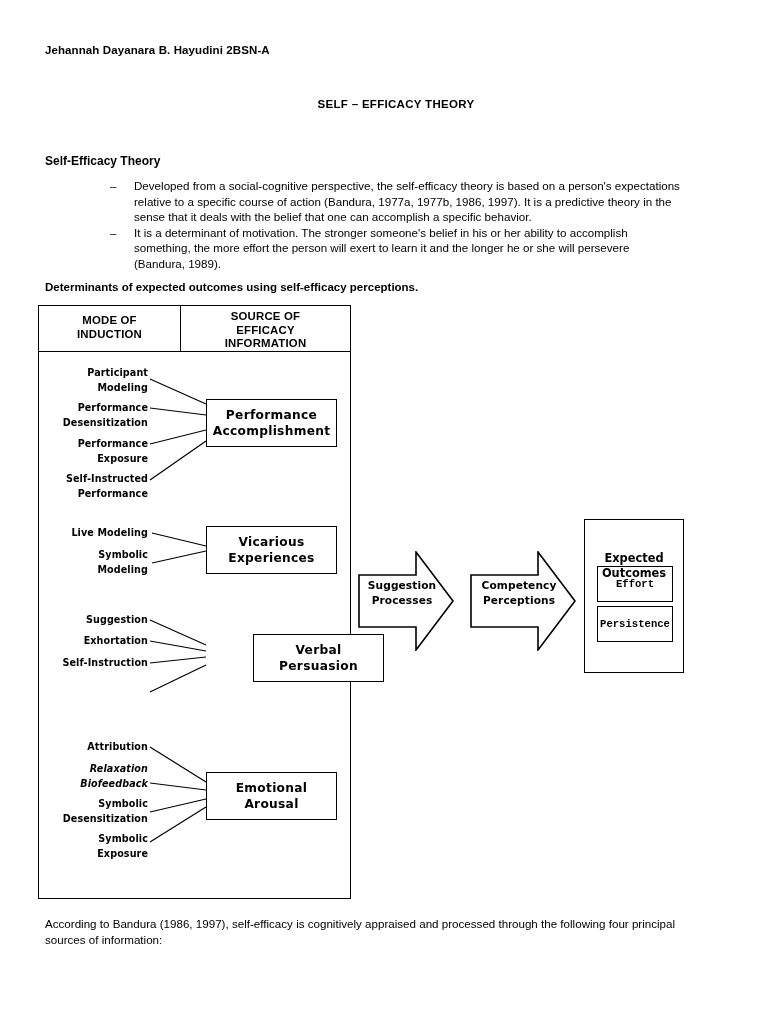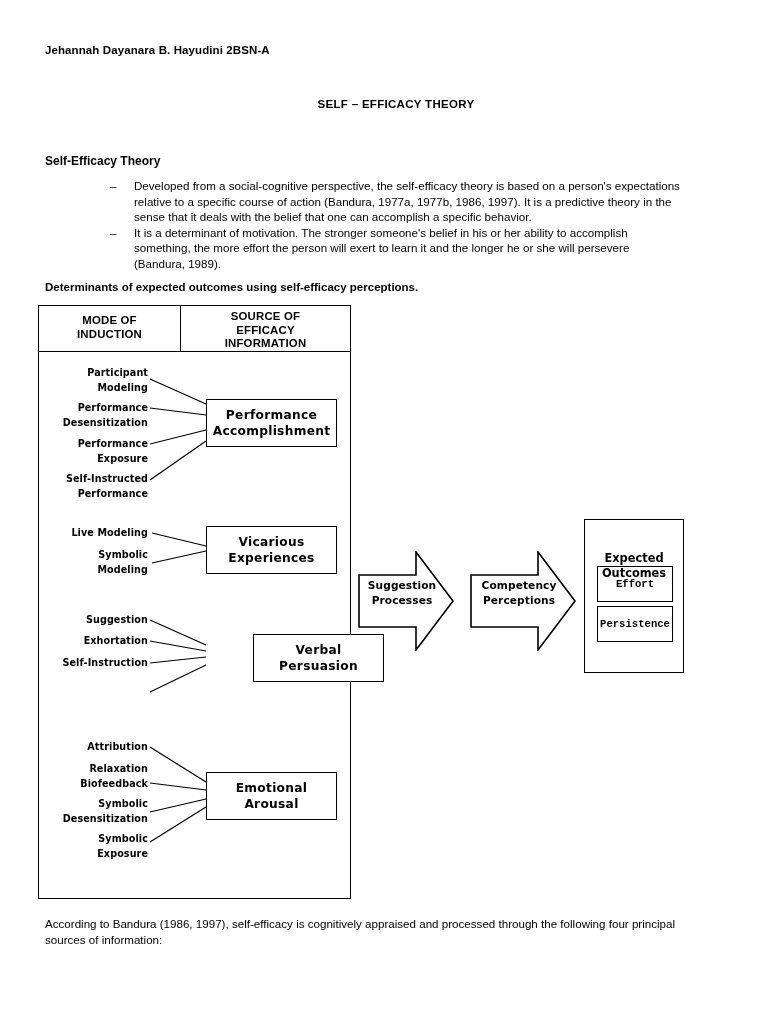--- a/index.html
+++ b/index.html
@@ -325,21 +325,21 @@
   <div class="src-label" style="left:28px; top:634px;">
     <div>Exhortation</div>
   </div>
   <div class="src-label" style="left:28px; top:656px;">
     <div>Self-Instruction</div>
   </div>
 
   <div class="src-label" style="left:28px; top:740px;">
     <div>Attribution</div>
   </div>
-  <div class="src-label" style="left:28px; top:762px;">
+  <div class="src-label" style="left:28px; top:762px;font-style:italic;">
     <div>Relaxation</div>
     <div>Biofeedback</div>
   </div>
   <div class="src-label" style="left:28px; top:797px;">
     <div>Symbolic</div>
     <div>Desensitization</div>
   </div>
   <div class="src-label" style="left:28px; top:832px;">
     <div>Symbolic</div>
     <div>Exposure</div>

